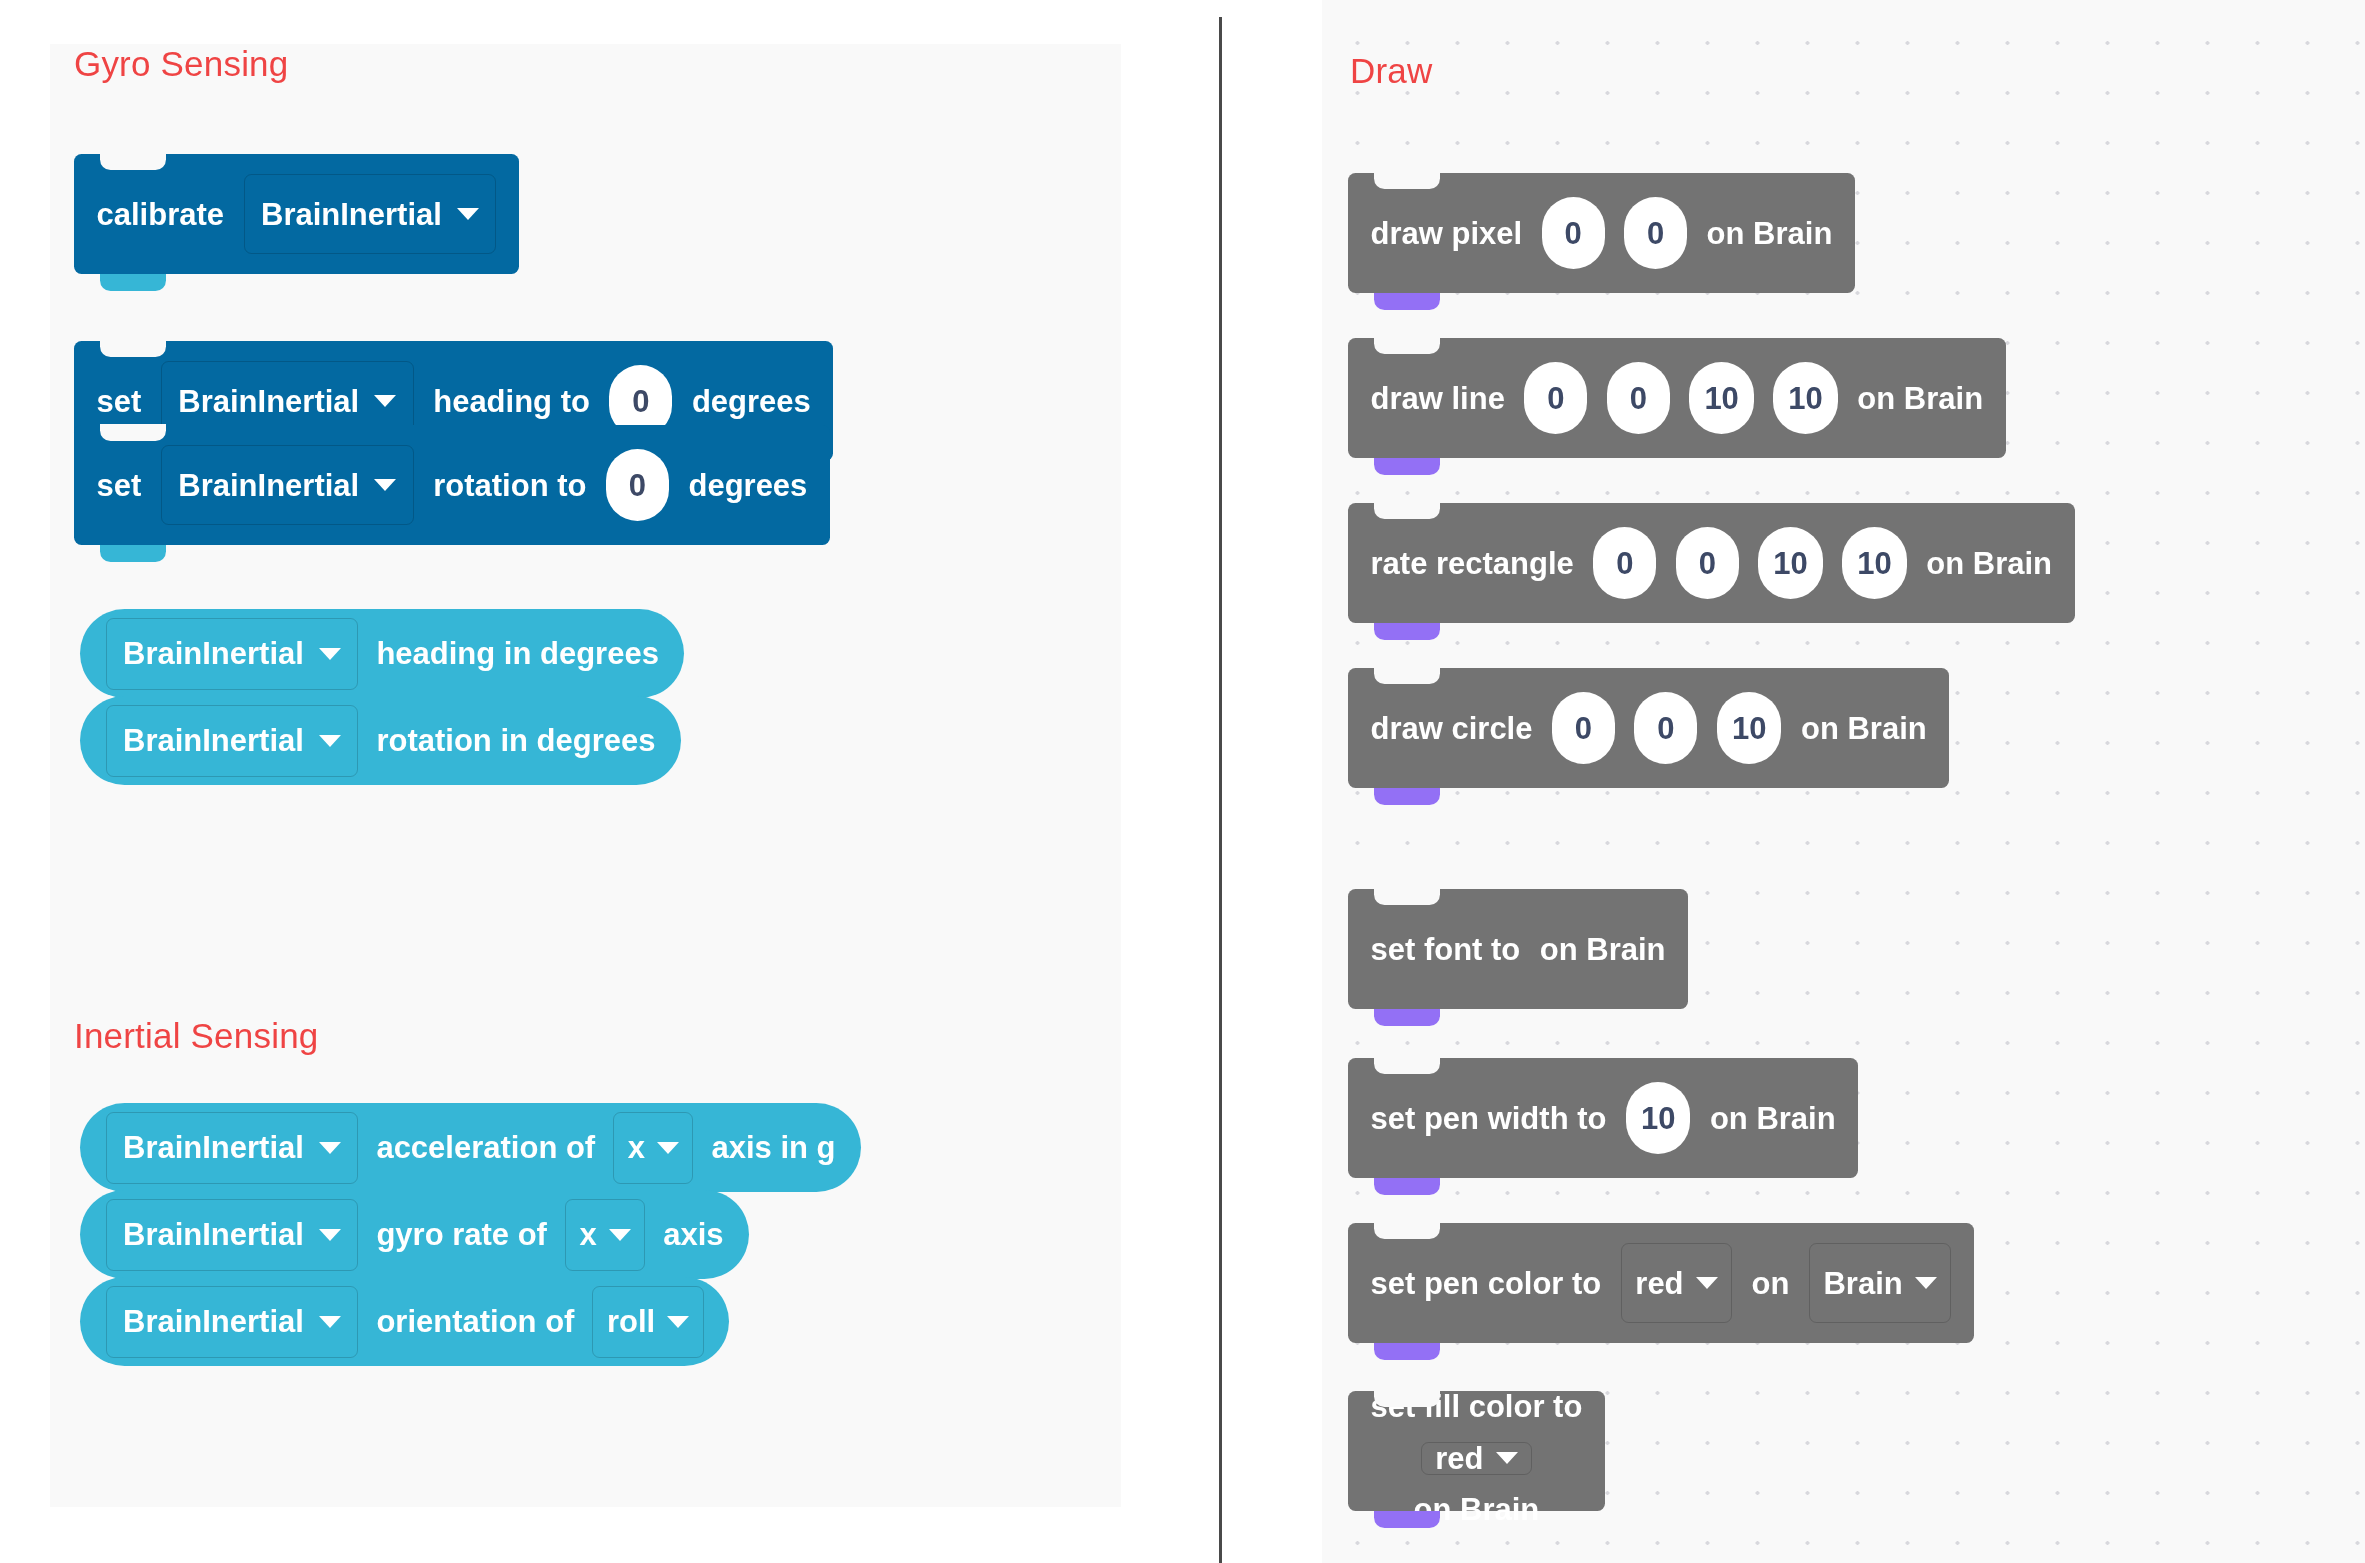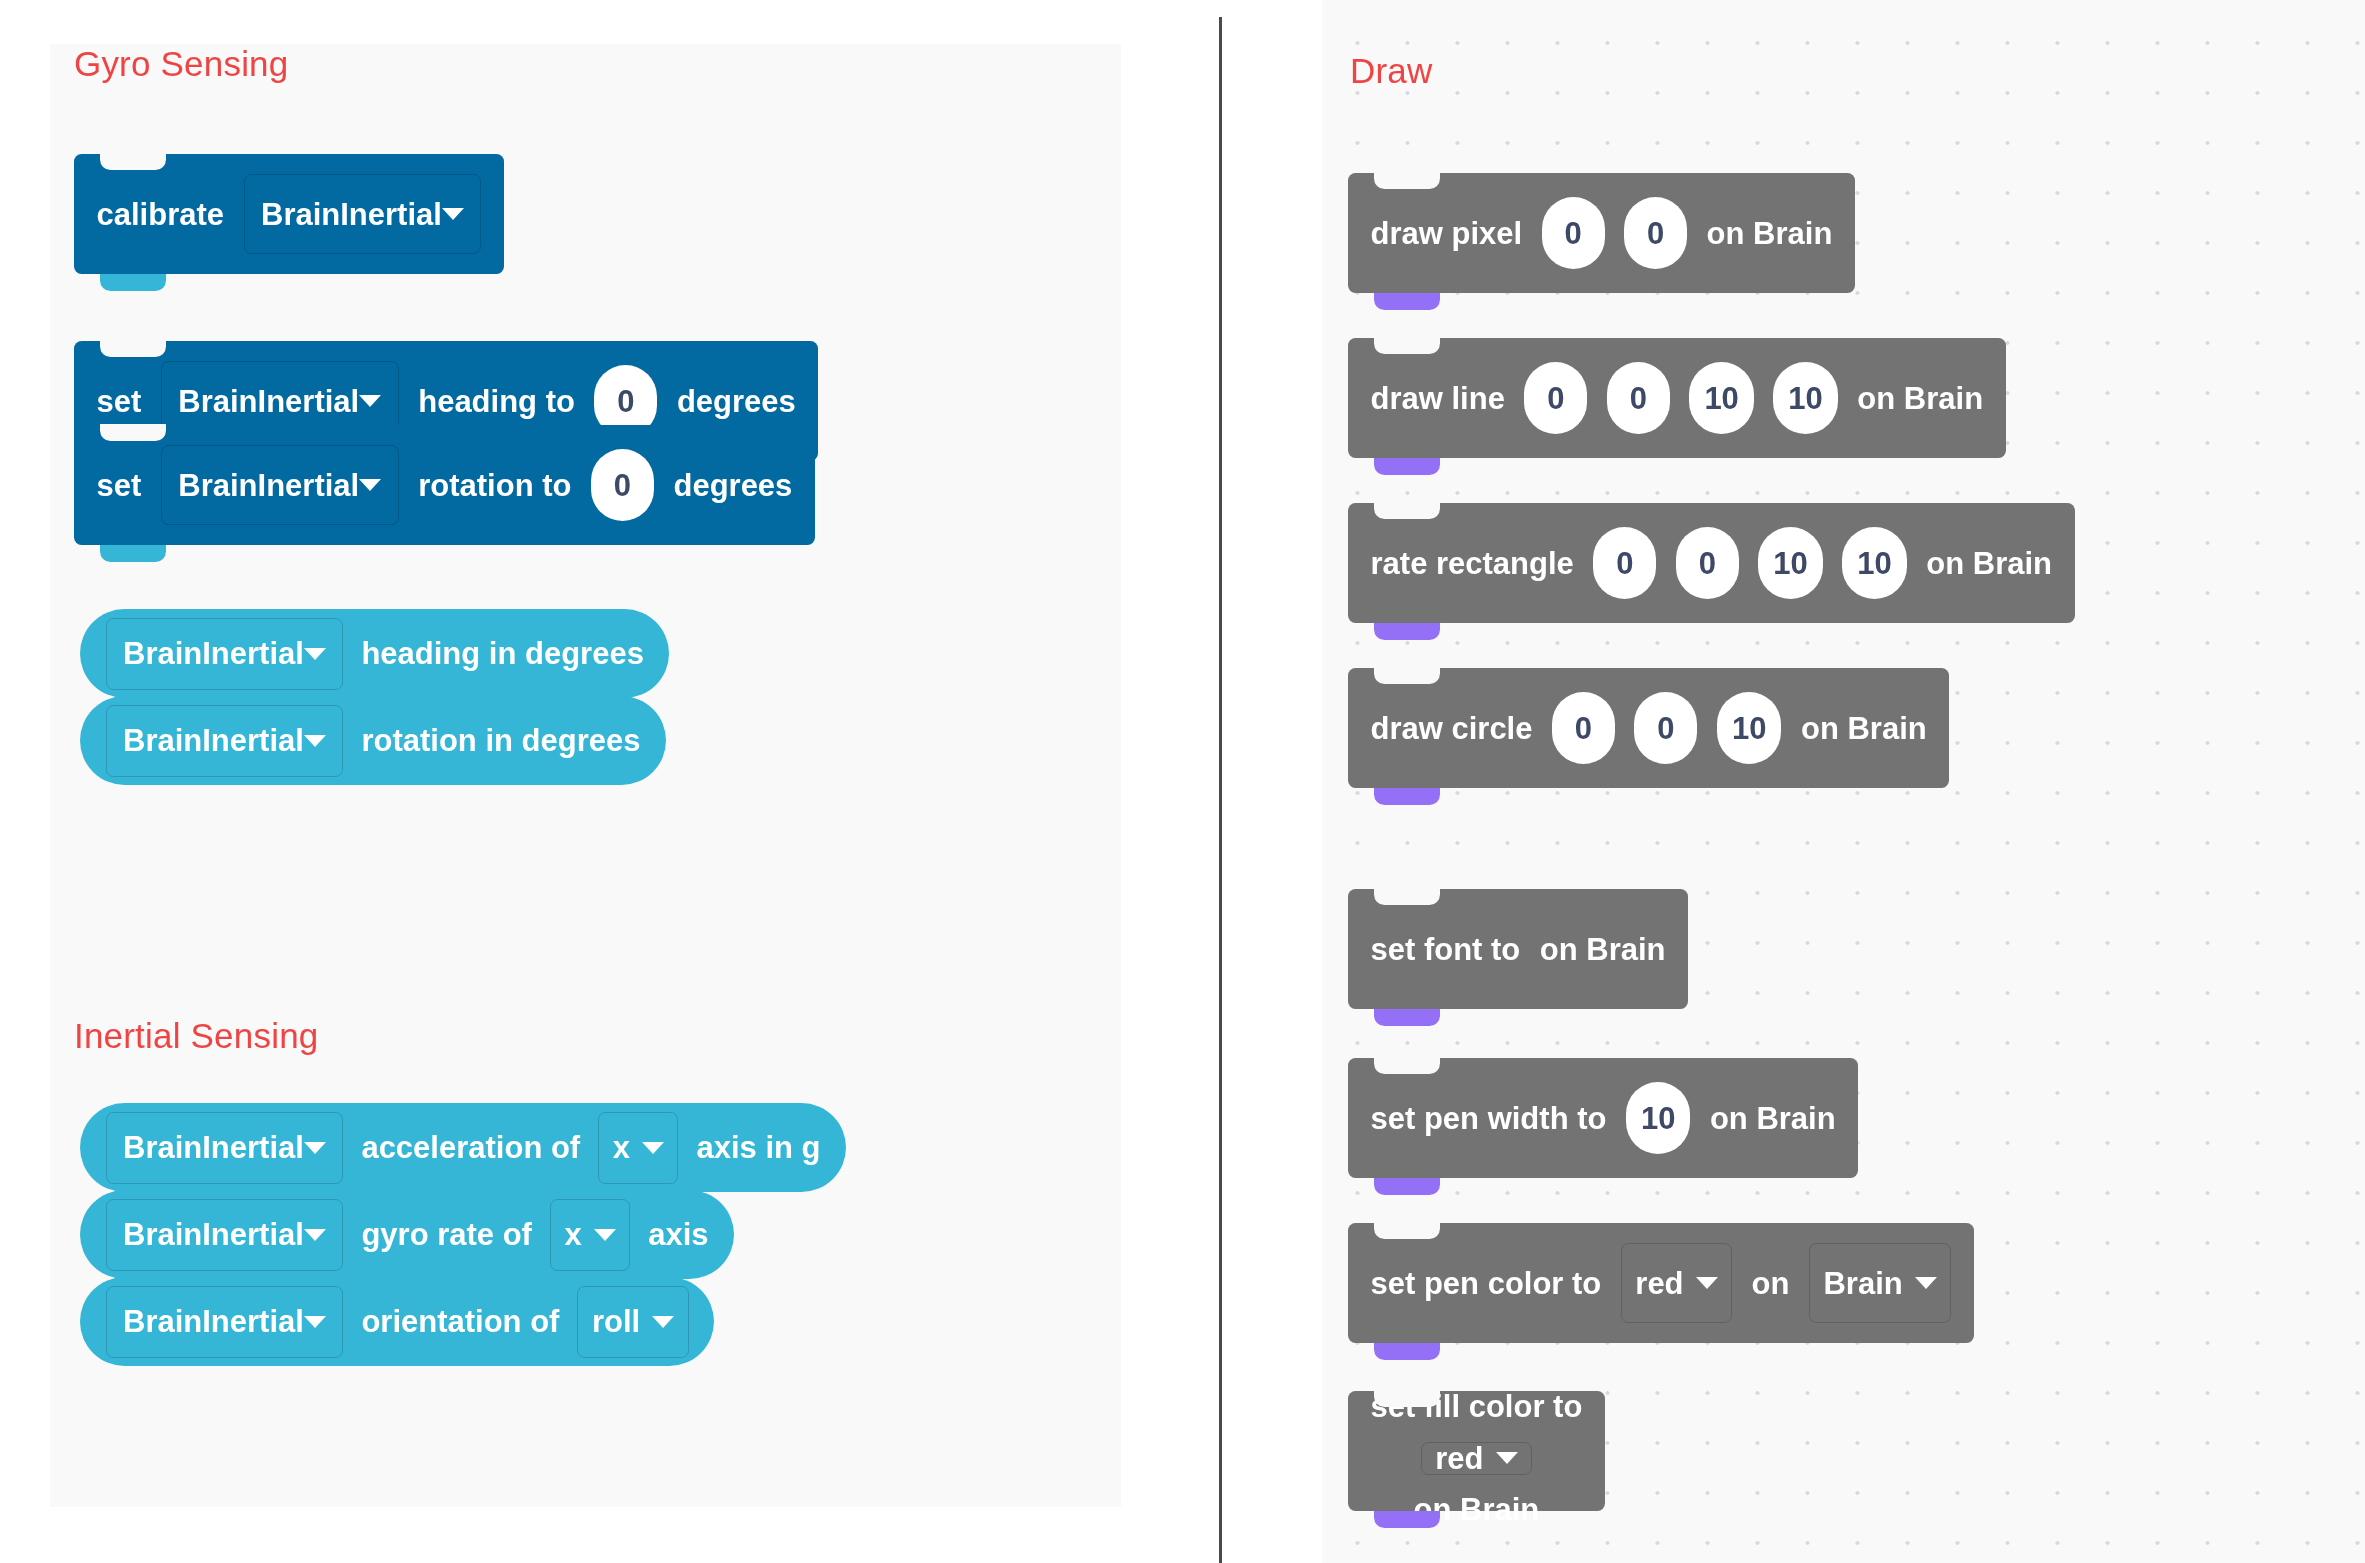--- a/index.html
+++ b/index.html
@@ -53,21 +53,21 @@
   .stack.pu::after{background:#9370f5;}
 
   
   .reporter{
     height:89px;border-radius:45px;padding:0 25.5px;gap:18px;
   }
   .reporter.cy{background:#36b6d6;}
 
   
   .dropdown{
-    display:inline-flex;align-items:center;
+    display:inline-flex;align-items:center;gap:15px;
     border:1.5px solid rgba(0,0,0,0.16);border-radius:7.5px;
     padding:0 16.5px;height:72px;box-sizing:border-box;
   }
   .stack .dropdown{height:80px;}
   .dropdown .dtext{font-size:31px;font-weight:bold;color:#fff;line-height:1;}
   .caret{
     width:0;height:0;border-left:11.3px solid transparent;border-right:11.3px solid transparent;
     border-top:12.8px solid #ffffff;flex:0 0 auto;
   }
 

